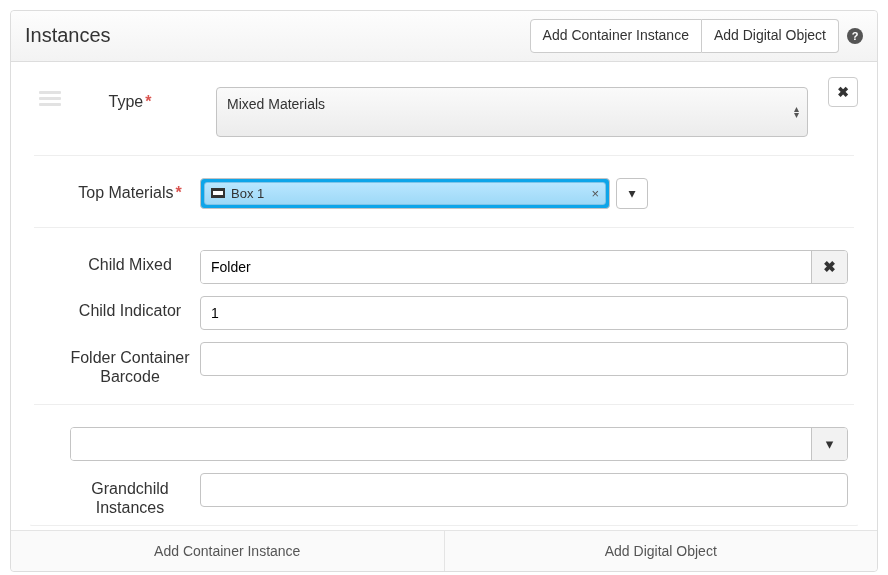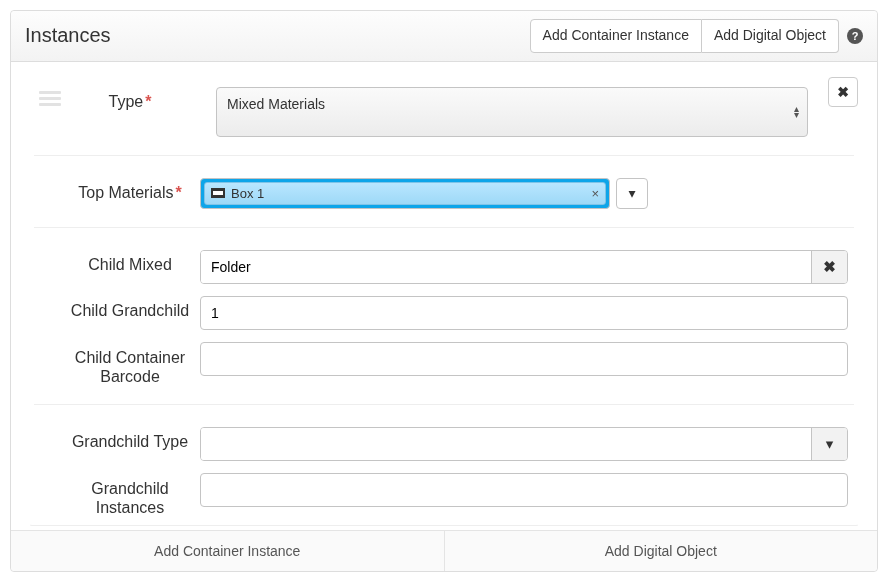--- a/index.html
+++ b/index.html
@@ -293,39 +293,38 @@
             <input type="text" value="Folder" style="">
             <div class="combo-btn">
               <span>✖</span>
             </div>
           </div>
         </div>
       </div>
 
       <div class="form-row">
         <div class="drag"></div>
-        <div class="label-col">Child Grandchild</div>
+        <div class="label-col">Child Indicator</div>
         <div class="control-col full">
           <input class="text-input" type="text" value="1" style="">
         </div>
       </div>
 
       <div class="form-row">
         <div class="drag"></div>
-        <div class="label-col multi">Child Container Barcode</div>
+        <div class="label-col multi">Folder Container Barcode</div>
         <div class="control-col full">
           <input class="text-input" type="text" value="" style="">
         </div>
       </div>
 
       <div class="divider"></div>
 
       <div class="form-row">
         <div class="drag"></div>
-        <div class="label-col">Grandchild Type</div>
         <div class="control-col full">
           <div class="combo">
             <input type="text" value="" style="">
             <div class="combo-btn caret">
               <span>▾</span>
             </div>
           </div>
         </div>
       </div>
 

